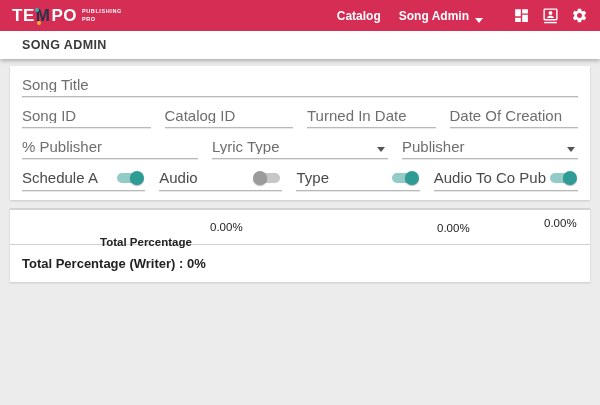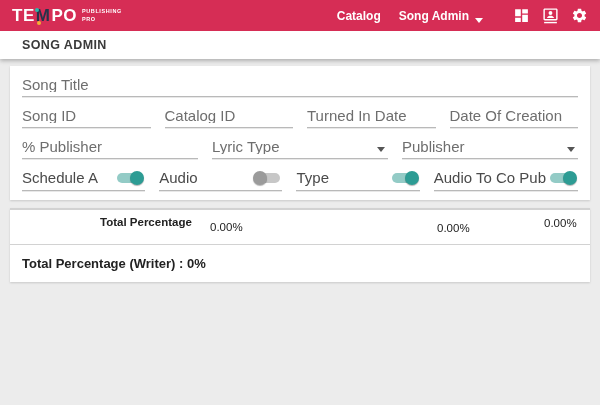--- a/index.html
+++ b/index.html
@@ -49,21 +49,21 @@
   .divider{height:0;border-top:1px solid #d2d2d2;}
   .w2{flex:2.1;}
   .checkbox-row{display:flex;align-items:center;margin-top:12px;}
   .checkbox{width:12px;height:12px;border:2px solid #8f8f8f;border-radius:2px;background:#fff;cursor:pointer;flex:none;}
   .cb-label{font-size:11px;color:#4a4a4a;margin-left:10px;}
 
   .plus-btn{flex:none;width:18px;display:flex;align-items:flex-end;justify-content:center;font-size:20px;font-weight:bold;color:#111;line-height:16px;cursor:pointer;padding-bottom:2px;}
 
   .totals-row{position:relative;height:34px;}
   .totals-row span{position:absolute;font-size:11.5px;color:#222;}
-  .t-label{left:90px;top:6px;font-weight:bold;color:#333;}
+  .t-label{left:90px;top:26px;font-weight:bold;color:#333;}
   .t-v1{left:200px;top:11px;}
   .t-v2{left:427px;top:12px;}
   .t-v3{left:534px;top:7px;}
 
   .writer-total{padding:11px 12px;font-size:13px;font-weight:bold;color:#222;}
 </style>
 </head>
 <body>
 
 <div class="screen">

